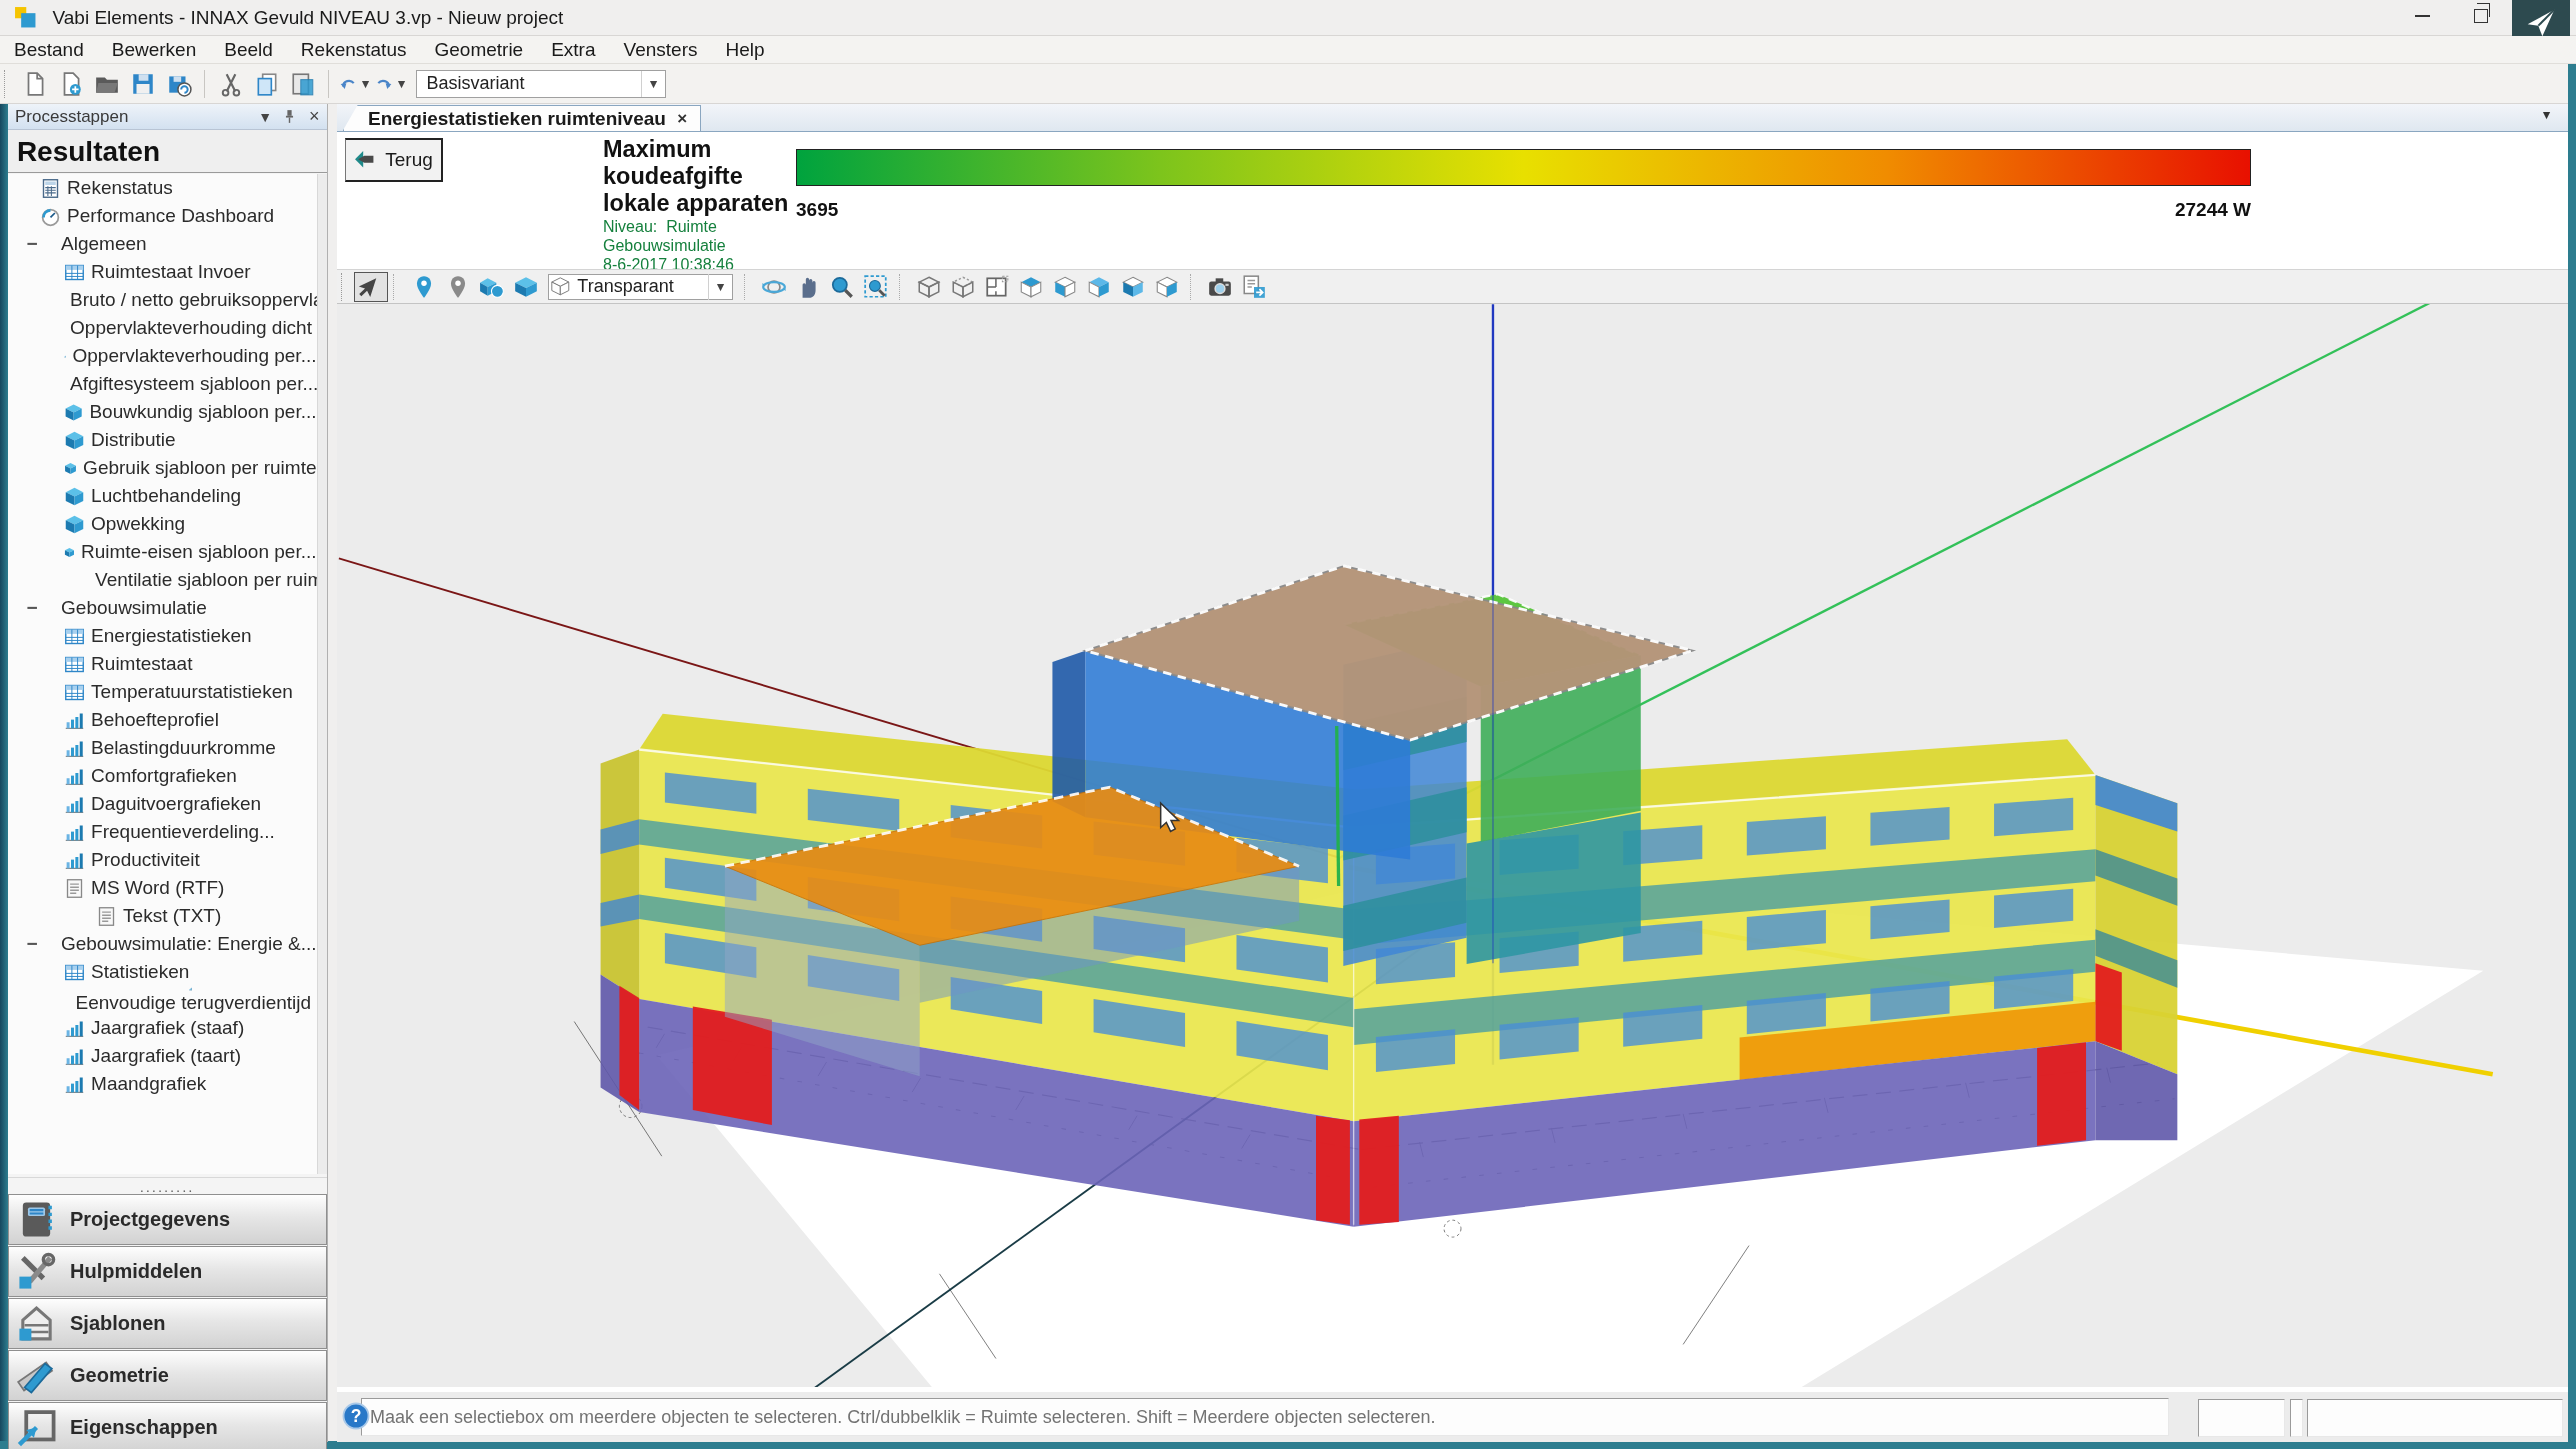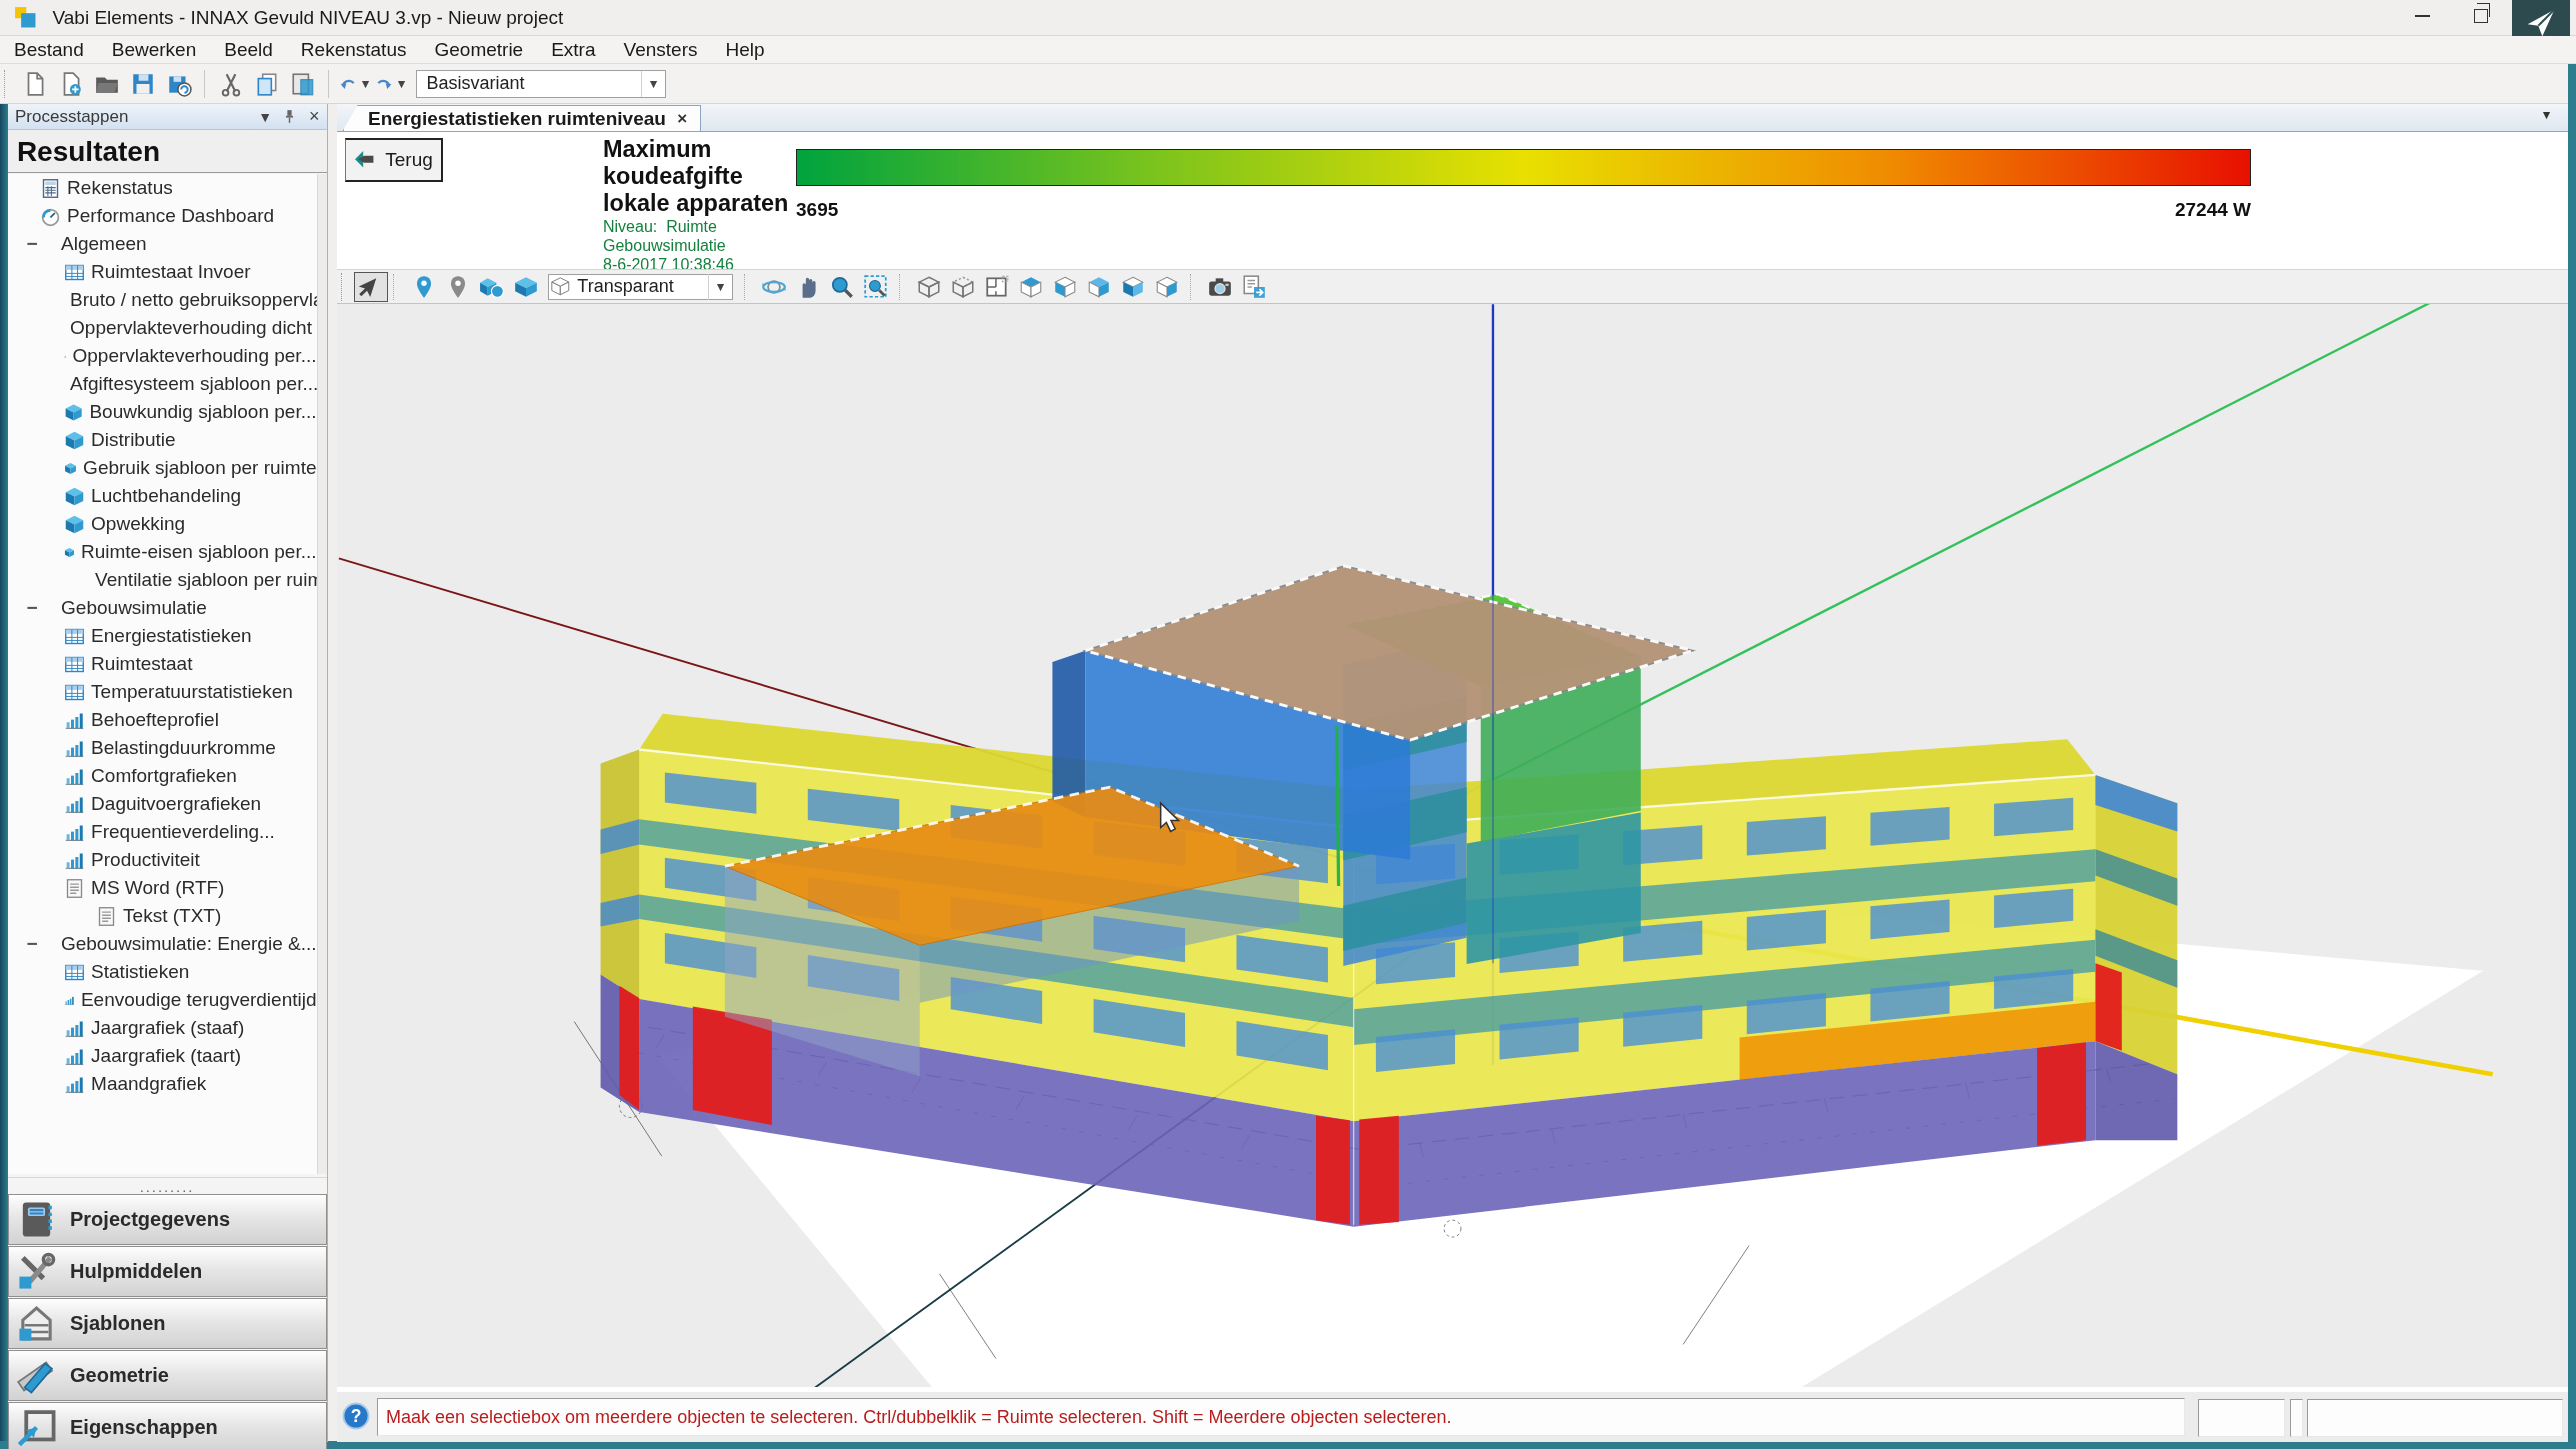--- a/index.html
+++ b/index.html
@@ -78,21 +78,21 @@
   .vbtn.active { border:1.9px solid #555; background:#e2e2e2; }
   .vsep { width:7.5px; height:26px; border-left:1.9px dotted #aaa; margin:0 5.6px; }
   #trans-combo { width:185px; height:26px; margin:0 5.6px; }
   #trans-combo .combo-text { flex:1; padding-left:5.6px; }
 
   #viewport { left:0; top:200px; width:2231px; height:1083px; background:#ececec; }
   #viewport svg { display:block; }
 
   #statusbar { left:0; top:1288px; width:2231px; height:50px; background:#ececec; display:flex; align-items:center; }
   .sunken { background:#fdfdfd; border:0.9px solid #9a9a9a; border-right-color:#e8e8e8; border-bottom-color:#e8e8e8; }
-  #status-msg-box { margin-left:40px; width:1808px; height:38px; display:flex; align-items:center; padding-left:8px; font-size:18px; color:#b91c1c; }
+  #status-msg-box { margin-left:24px; width:1808px; height:38px; display:flex; align-items:center; padding-left:8px; font-size:18px; color:#737373; }
   #status-help { position:absolute; left:3.8px; top:9.4px; width:30px; height:30px; }
   #status-b1 { position:absolute; left:1861px; top:6.6px; width:87px; height:38px; }
   #status-b2 { position:absolute; left:1953px; top:6.6px; width:13px; height:38px; }
   #status-b3 { position:absolute; left:1970px; top:6.6px; width:256px; height:38px; }
 
   .ic { width:26px; height:26px; display:block; }
   svg text { font-family:"Liberation Sans","DejaVu Sans",sans-serif; }
 </style>
 </head>
 <body>
@@ -600,21 +600,21 @@
           <span class="minus">−</span>
           <span style="width: 13px; display: inline-block;"></span>
           <span class="lbl">Gebouwsimulatie: Energie &amp;...</span>
         </div>
         <div class="trow sel" style="padding-left: 56px;">
           <svg class="ic" style="width: 21px; height: 21px;" viewBox="0 0 22 22" width="21" height="21">
             <use href="#sym-table"></use>
           </svg>
           <span class="lbl">Statistieken</span>
         </div>
-        <div class="trow sel" style="padding-left: 56px;">
+        <div class="trow sel" style="padding-left: 56px; flex-direction: column;">
           <svg class="ic" style="width: 21px; height: 21px;" viewBox="0 0 13.0469 22" width="12.3" height="21">
             <use href="#sym-chart"></use>
           </svg>
           <span class="lbl">Eenvoudige terugverdientijd</span>
         </div>
         <div class="trow sel" style="padding-left: 56px;">
           <svg class="ic" style="width: 21px; height: 21px;" viewBox="0 0 22 22" width="21" height="21">
             <use href="#sym-chart"></use>
           </svg>
           <span class="lbl">Jaargrafiek (staaf)</span>

